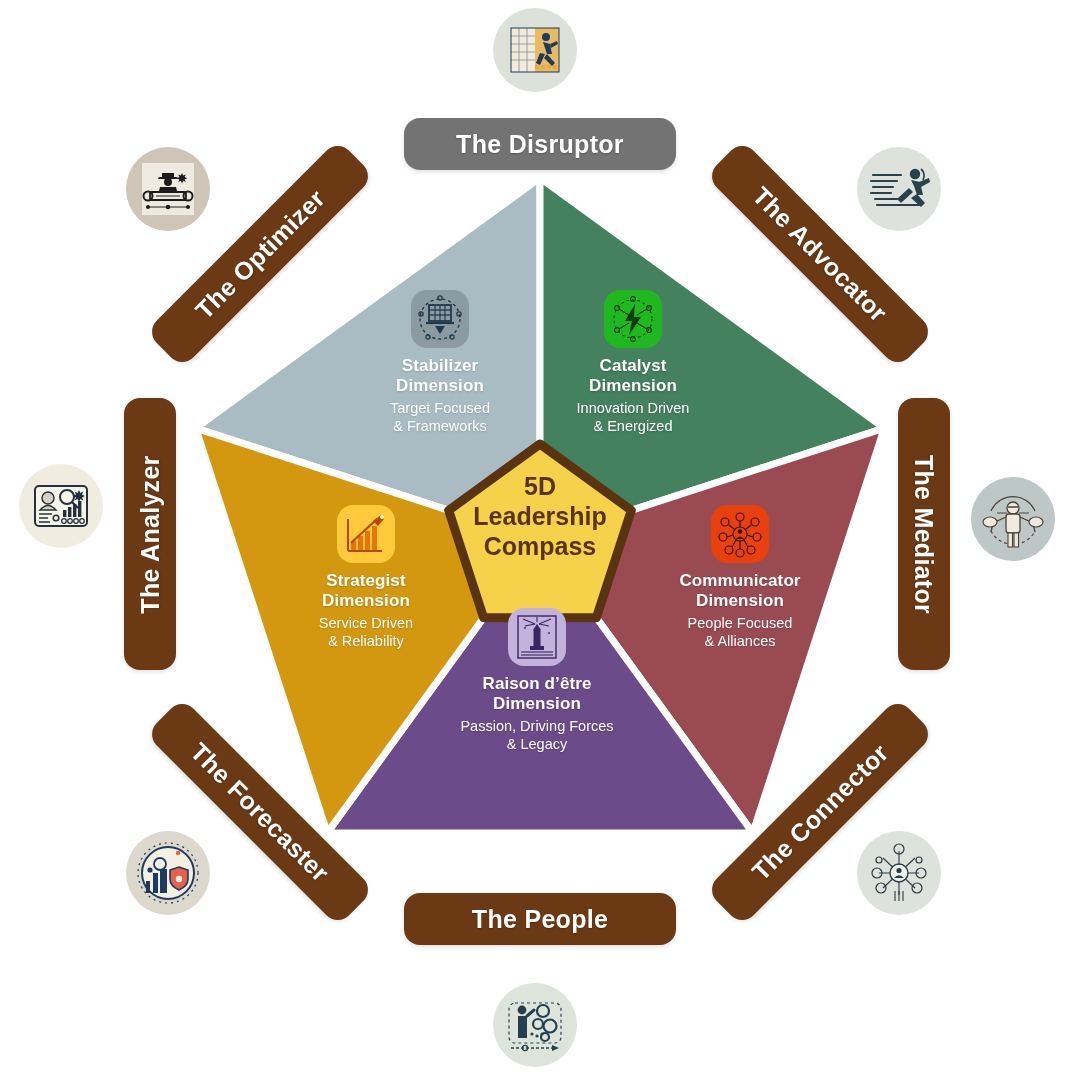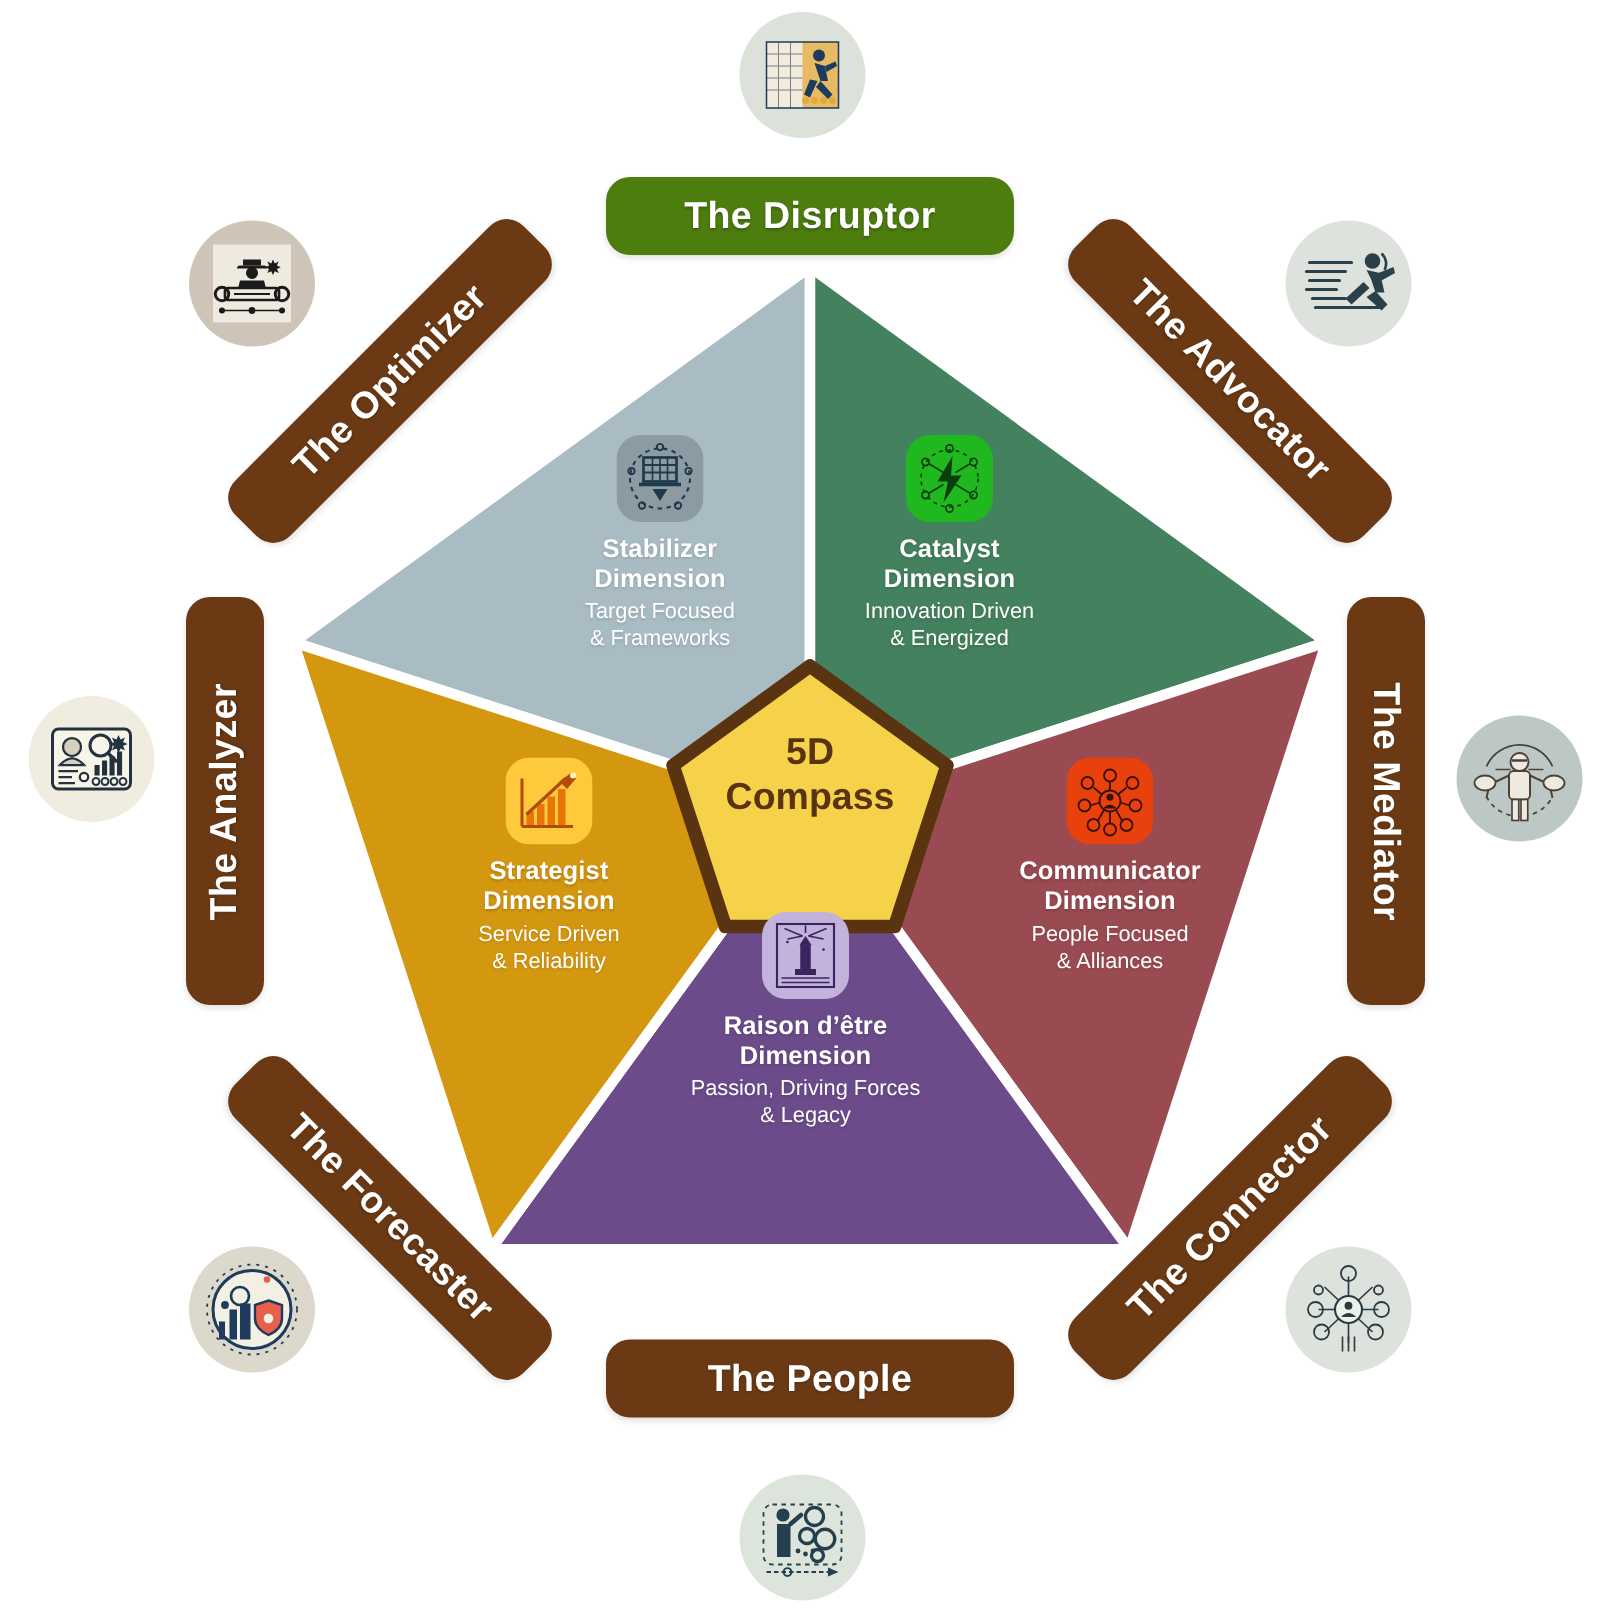--- a/index.html
+++ b/index.html
@@ -72,20 +72,21 @@
       <path id="wedge-catalyst" d="M540.0,178.0 L884.3,428.1 L631.3,510.3 L540.0,444.0 Z" fill="#44815E" stroke="#FFFFFF" stroke-width="7" stroke-linejoin="round"></path>
       <path id="wedge-communicator" d="M884.3,428.1 L752.8,832.9 L596.4,617.7 L631.3,510.3 Z" fill="#9A4B51" stroke="#FFFFFF" stroke-width="7" stroke-linejoin="round"></path>
       <path id="wedge-raison" d="M752.8,832.9 L327.2,832.9 L483.6,617.7 L596.4,617.7 Z" fill="#6B4B8A" stroke="#FFFFFF" stroke-width="7" stroke-linejoin="round"></path>
       <path id="wedge-strategist" d="M327.2,832.9 L195.7,428.1 L448.7,510.3 L483.6,617.7 Z" fill="#D49710" stroke="#FFFFFF" stroke-width="7" stroke-linejoin="round"></path>
     </g>
     <path id="center-pentagon" d="M540.0,444.0 L631.3,510.3 L596.4,617.7 L483.6,617.7 L448.7,510.3 Z" fill="#F6D24B" stroke="#5A3310" stroke-width="9" stroke-linejoin="round"></path>
   </svg>
 
   <div id="center-label" style="color: rgb(90, 51, 16);">
     <div>5D</div>
+    <div>Leadership</div>
     <div>Compass</div>
   </div>
 
   <div class="dim-block" style="left:440px;top:290px;">
     <div class="dim-icon">
       <svg viewBox="0 0 58 58" width="58" height="58">
         <rect x="0" y="0" width="58" height="58" rx="16" fill="#8C9AA2"></rect>
         <circle cx="29" cy="29" r="20" fill="none" stroke="#1E3A4C" stroke-width="1.4" stroke-dasharray="3 3"></circle>
         <rect x="18" y="15" width="22" height="16" fill="none" stroke="#1E3A4C" stroke-width="1.8"></rect>
         <line x1="18" y1="20" x2="40" y2="20" stroke="#1E3A4C" stroke-width="1.3"></line>
@@ -232,21 +233,21 @@
     <div class="dim-title">
       <div>Strategist</div>
       <div>Dimension</div>
     </div>
     <div class="dim-sub">
       <div>Service Driven</div>
       <div>&amp; Reliability</div>
     </div>
   </div>
 
-  <div class="pill pill-h" style="left: 404px; top: 118px; background: #4d7c0f; color: rgb(255, 255, 255);">
+  <div class="pill pill-h" style="left: 404px; top: 118px; background: #737373; color: rgb(255, 255, 255);">
     <span>The Disruptor</span>
   </div>
 
   <div class="pill pill-d" style="left: 684px; top: 228px; transform: rotate(45deg); background: rgb(107, 58, 20); color: rgb(255, 255, 255);">
     <span>The Advocator</span>
   </div>
 
   <div class="pill pill-v" style="left: 898px; top: 398px; background: rgb(107, 58, 20); color: rgb(255, 255, 255);">
     <span style="transform:rotate(90deg);">The Mediator</span>
   </div>

